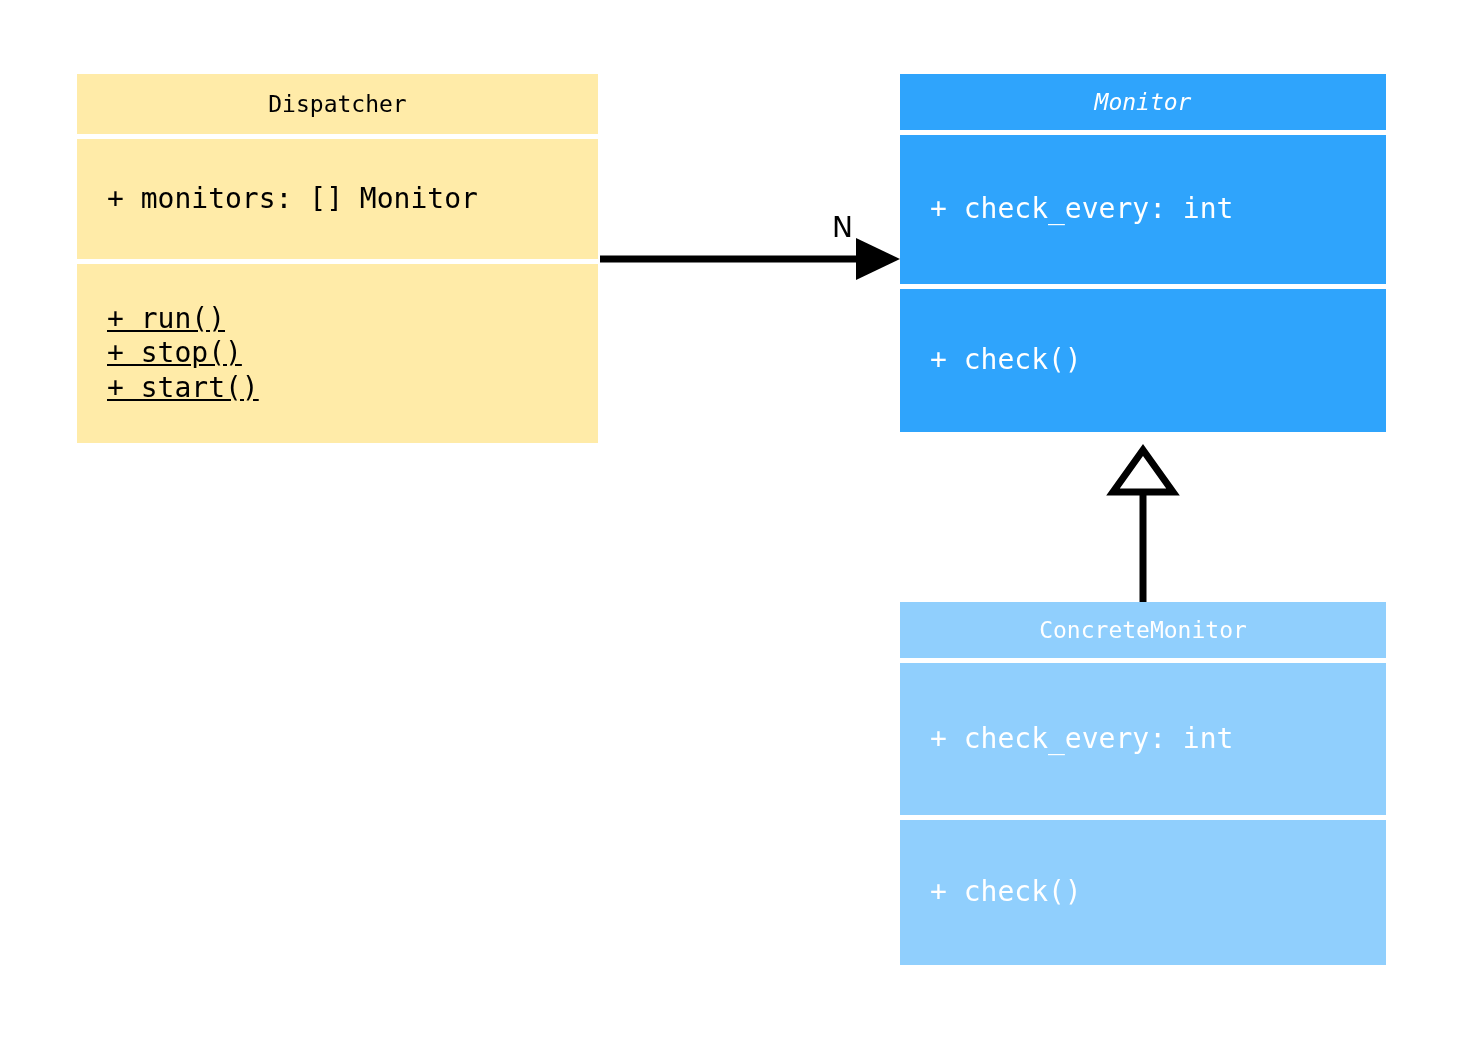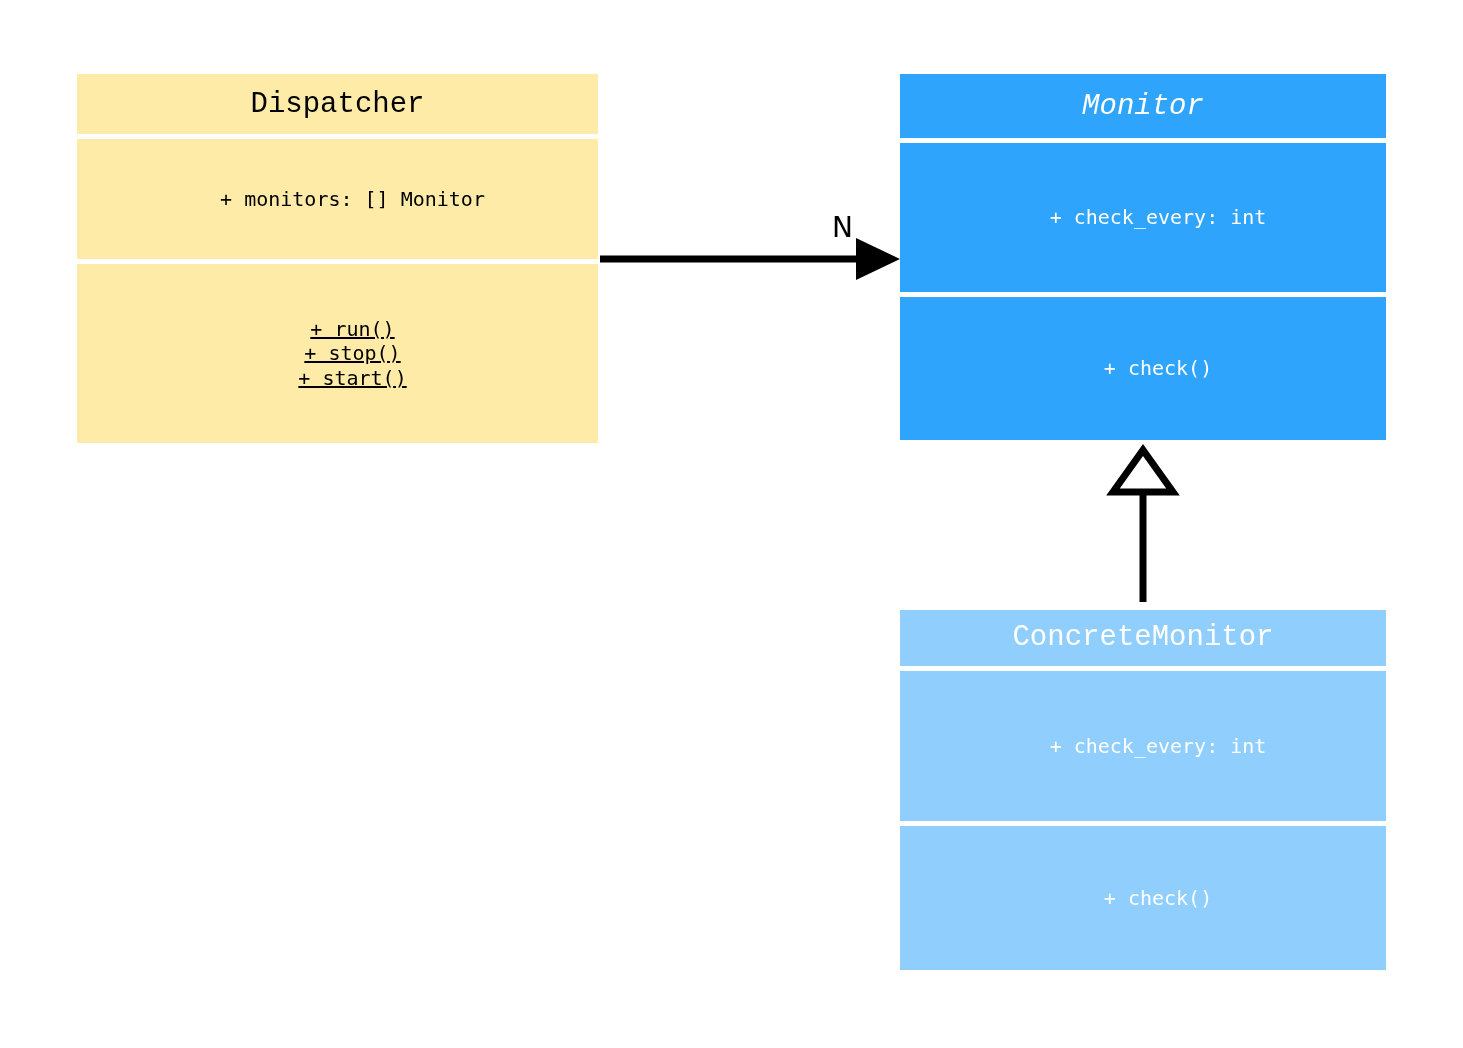--- a/index.html
+++ b/index.html
@@ -29,53 +29,51 @@
     background: #ffffff;      
   }
   .compartment {
     box-sizing: border-box;
     overflow: hidden;
   }
   .class-title {
     display: flex;
     align-items: center;
     justify-content: center;
-    font-size: 29px;
+    font-size: 23px;
     letter-spacing: 0px;
     white-space: nowrap;
-    font-family: Liberation Mono, monospace;
   }
   .class-title.abstract {
     font-style: italic;
   }
   .member-list {
     display: flex;
     flex-direction: column;
     justify-content: center;
     padding-left: 30px;
-    font-size: 20px;
+    font-size: 28px;
     line-height: 1.22;
     white-space: pre;
-    align-items: center;
   }
   .member-line {
     white-space: pre;
   }
 
   
   .theme-dispatcher .compartment { background: #ffeba8; }
   .theme-dispatcher .class-title  { color: #000000; }
   .theme-dispatcher .member-list  { color: #000000; }
 
   .theme-monitor .compartment { background: #2fa4fc; }
   .theme-monitor .class-title  { color: #ffffff; }
   .theme-monitor .member-list  { color: #ffffff; }
 
   .theme-concrete .compartment { background: #90cffd; }
-  .theme-concrete .class-title  { color: #ffffff; margin-top: 8px; }
+  .theme-concrete .class-title  { color: #ffffff; }
   .theme-concrete .member-list  { color: #ffffff; }
 
   
   .connector-layer {
     position: absolute;
     left: 0;
     top: 0;
     width: 1463px;
     height: 1048px;
     pointer-events: none;
@@ -100,21 +98,21 @@
       <div class="member-line">+ monitors: [] Monitor</div>
     </div>
     <div class="compartment member-list" style="height:179px;text-decoration:underline;">
       <div class="member-line">+ run()</div>
       <div class="member-line">+ stop()</div>
       <div class="member-line">+ start()</div>
     </div>
   </div>
 
   <div class="uml-class theme-monitor" style="left:900px; top:74px; width:486px; height:367px;">
-    <div class="compartment class-title abstract" style="height:64px;">Monitor</div>
+    <div class="compartment class-title abstract" style="height:56px;">Monitor</div>
     <div class="compartment member-list" style="height:149px;">
       <div class="member-line">+ check_every: int</div>
     </div>
     <div class="compartment member-list" style="height:143px;">
       <div class="member-line">+ check()</div>
     </div>
   </div>
 
   <div class="uml-class theme-concrete" style="left:900px; top:602px; width:486px; height:368px;">
     <div class="compartment class-title" style="height:56px;">ConcreteMonitor</div>

